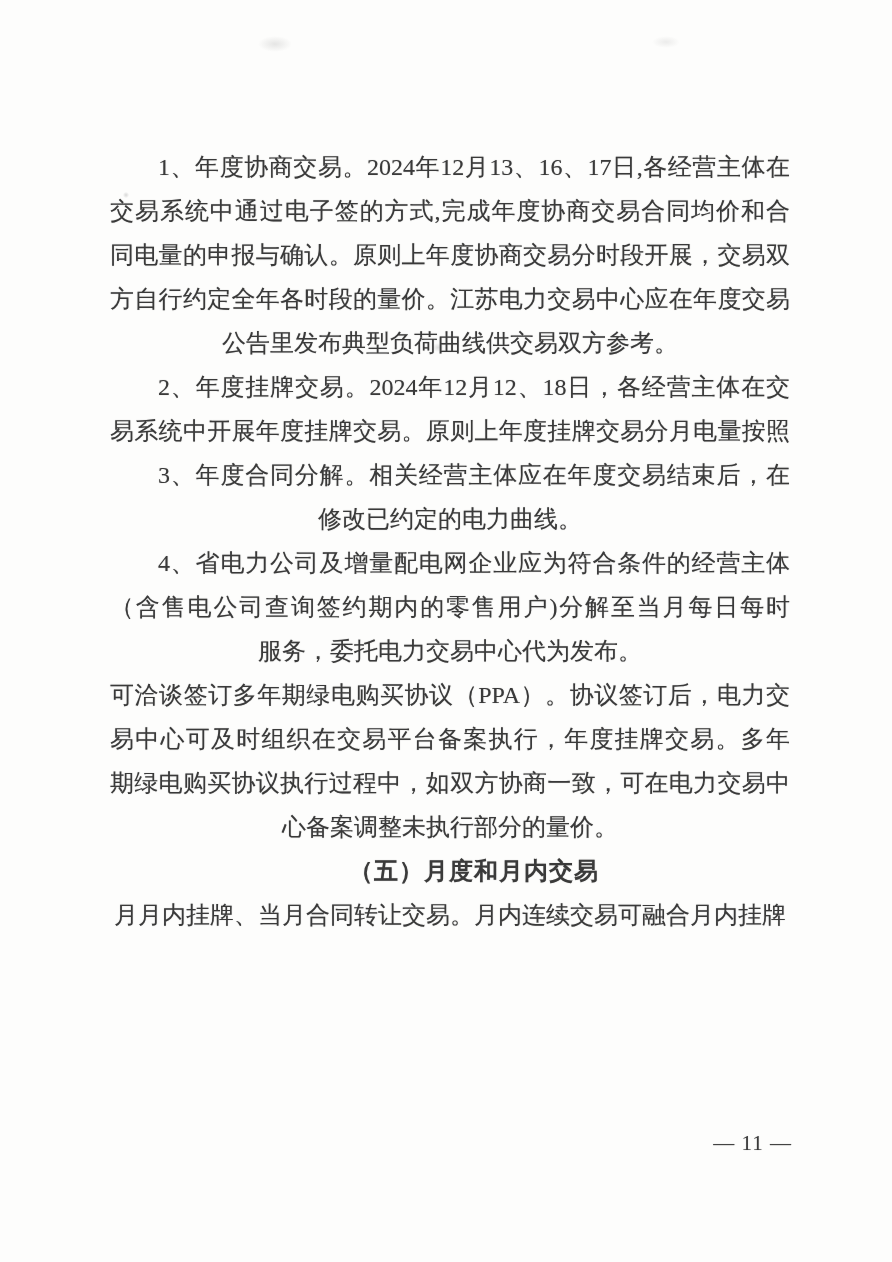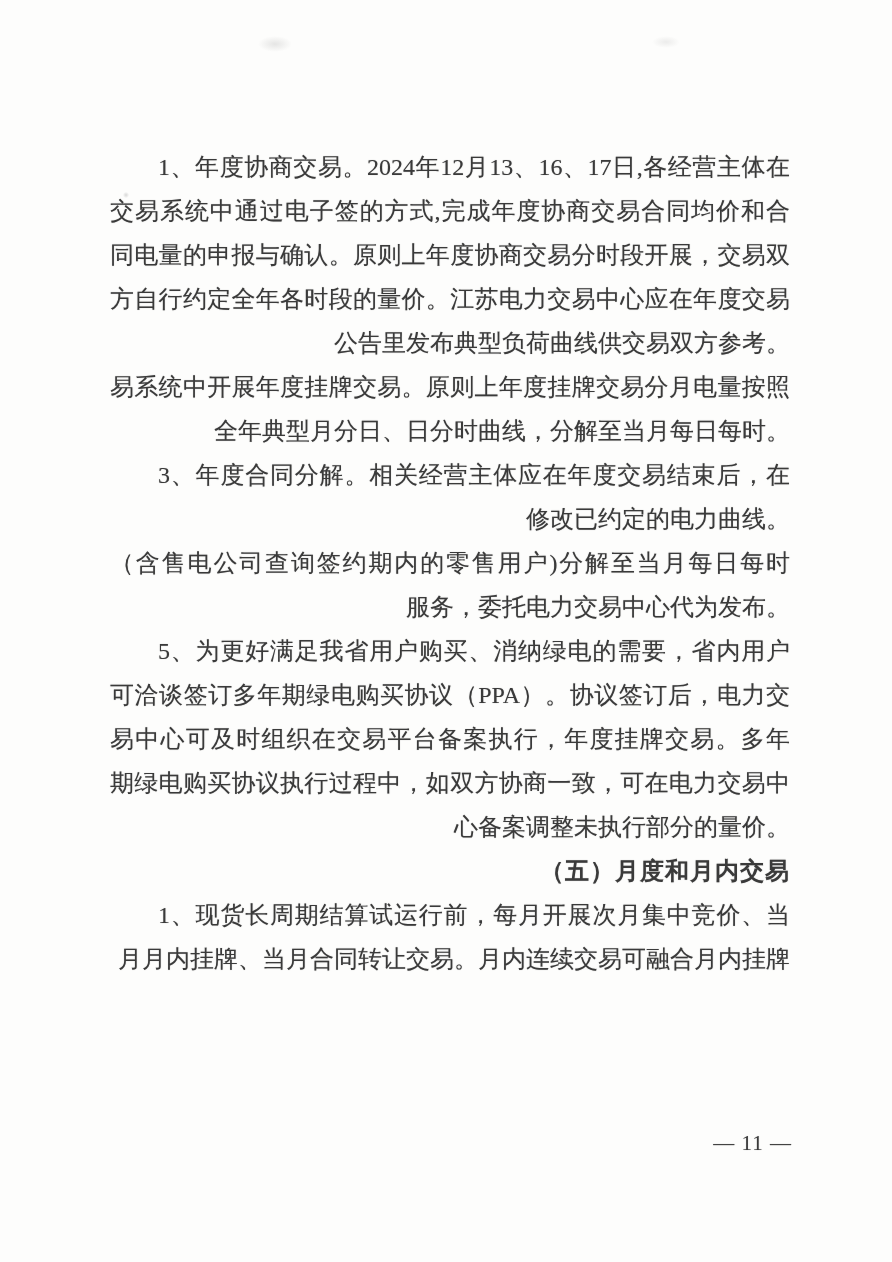--- a/index.html
+++ b/index.html
@@ -24,21 +24,21 @@
     width: 680px;
   }
   .paragraph {
     margin: 0;
     padding: 0;
   }
   .line {
     height: 44px;
     line-height: 44px;
     font-size: 24px;
-    text-align: right;
+    text-align: center;
     text-shadow: 0 0 1px rgba(70,70,70,0.45);
     white-space: normal;
   }
   .line.indent {
     padding-left: 48px;
   }
   .line.fill {
     text-align: justify;
     text-align-last: justify;
   }
@@ -88,41 +88,40 @@
 
   <div class="content" id="doc-body">
       <div class="paragraph">
         <div class="line indent fill">1、年度协商交易。2024年12月13、16、17日,各经营主体在</div>
         <div class="line fill">交易系统中通过电子签的方式,完成年度协商交易合同均价和合</div>
         <div class="line fill">同电量的申报与确认。原则上年度协商交易分时段开展，交易双</div>
         <div class="line fill">方自行约定全年各时段的量价。江苏电力交易中心应在年度交易</div>
         <div class="line">公告里发布典型负荷曲线供交易双方参考。</div>
       </div>
       <div class="paragraph">
+        <div class="line indent fill">2、年度挂牌交易。2024年12月12、18日，各经营主体在交</div>
         <div class="line fill">易系统中开展年度挂牌交易。原则上年度挂牌交易分月电量按照</div>
-        <div class="line">全年典型月分日、日分时曲线，分解至当月每日每时。</div>
       </div>
       <div class="paragraph">
         <div class="line indent fill">3、年度合同分解。相关经营主体应在年度交易结束后，在</div>
         <div class="line">修改已约定的电力曲线。</div>
       </div>
       <div class="paragraph">
+        <div class="line indent fill">4、省电力公司及增量配电网企业应为符合条件的经营主体</div>
         <div class="line fill">（含售电公司查询签约期内的零售用户)分解至当月每日每时</div>
         <div class="line">服务，委托电力交易中心代为发布。</div>
       </div>
       <div class="paragraph">
-        <div class="line indent fill">5、为更好满足我省用户购买、消纳绿电的需要，省内用户</div>
         <div class="line fill">可洽谈签订多年期绿电购买协议（PPA）。协议签订后，电力交</div>
         <div class="line fill">易中心可及时组织在交易平台备案执行，年度挂牌交易。多年</div>
         <div class="line fill">期绿电购买协议执行过程中，如双方协商一致，可在电力交易中</div>
         <div class="line">心备案调整未执行部分的量价。</div>
       </div>
       <div class="paragraph paragraph--heading">
         <div class="line indent">（五）月度和月内交易</div>
       </div>
       <div class="paragraph">
-        <div class="line indent fill">1、现货长周期结算试运行前，每月开展次月集中竞价、当</div>
         <div class="line">月月内挂牌、当月合同转让交易。月内连续交易可融合月内挂牌</div>
       </div>
     </div>
 
   <div class="page-number">— 11 —</div>
 </div>
 
 </body></html>

